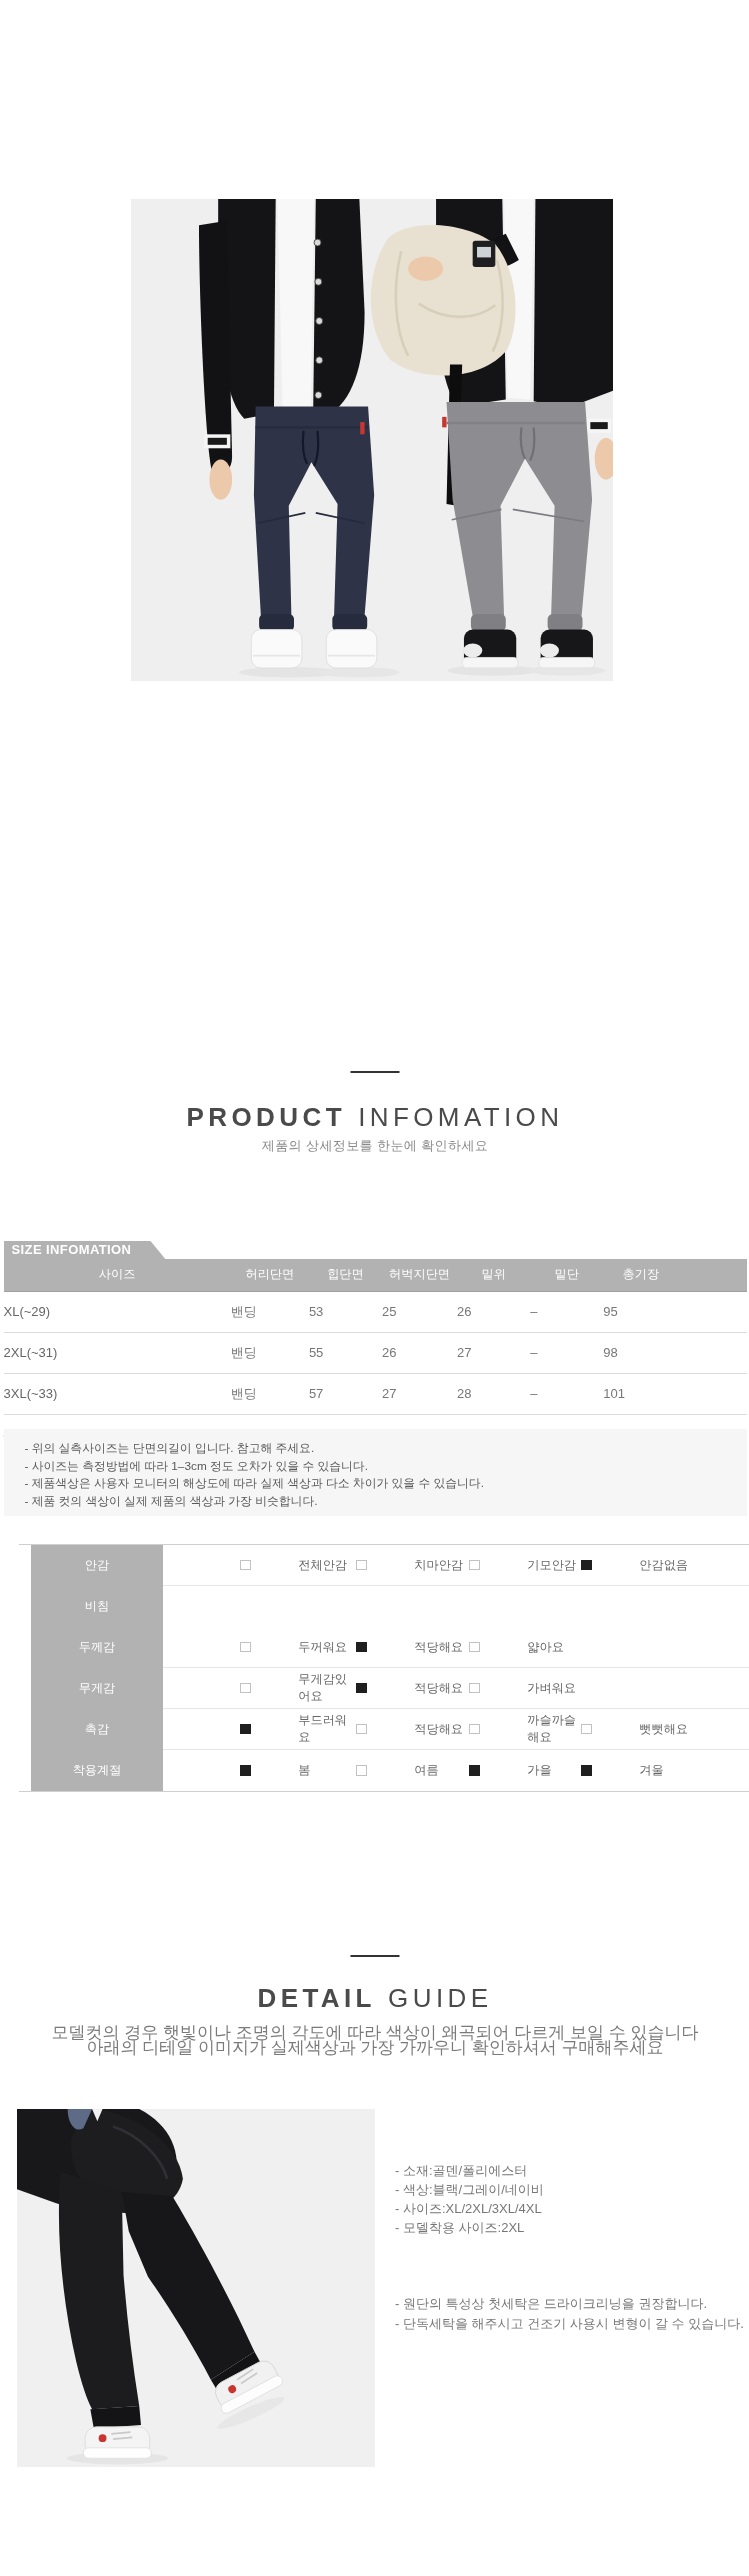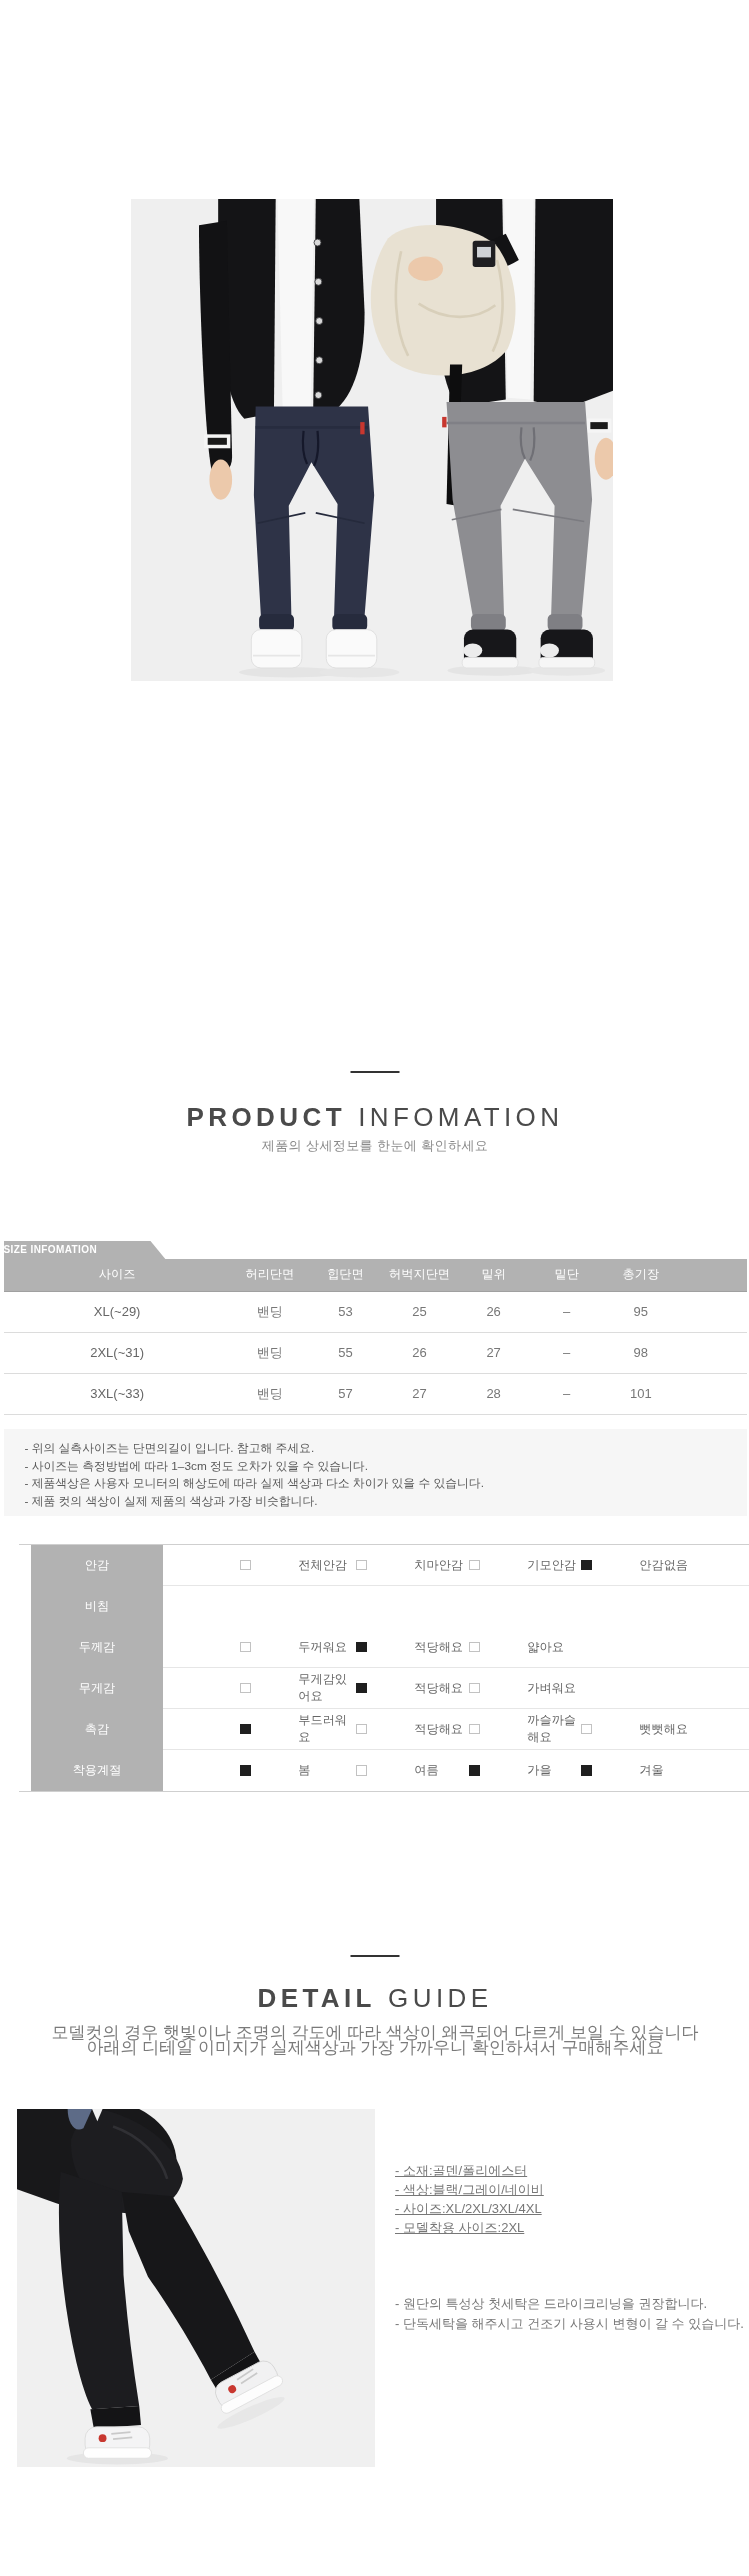--- a/index.html
+++ b/index.html
@@ -21,26 +21,26 @@
   .dash{width:49px;height:1.7px;background:#333;left:50%;transform:translateX(-50%);}
   .sec-title{width:100%;text-align:center;font-size:26px;letter-spacing:4.4px;color:var(--text-dark);white-space:nowrap;}
   .sec-title .strong{font-weight:600;}
   .sec-title .light{font-weight:300;margin-left:12.2px;}
   .sec-sub{width:100%;text-align:center;font-size:13px;color:var(--text-light);letter-spacing:0.4px;}
   .sec-sub2{width:100%;text-align:center;font-size:17px;line-height:15.3px;color:#7a7a7a;}
 
   
   .ribbon{left:3.5px;top:1223px;width:162px;height:18.3px;background:var(--table-gray);
           clip-path:polygon(0 0,147px 0,100% 100%,0 100%);
-          color:#fff;font-size:10px;font-weight:bold;letter-spacing:0.4px;line-height:18.3px;padding-left:0;}
+          color:#fff;font-size:13px;font-weight:bold;letter-spacing:0.4px;line-height:18.3px;padding-left:8px;}
 
   
   .size-table{left:3.5px;top:1241px;width:743px;border-collapse:collapse;table-layout:fixed;}
   .size-table th{background:var(--table-gray);color:#fff;font-size:12.2px;font-weight:normal;height:32px;border-bottom:0.9px solid #a0a0a0;}
-  .size-table td{height:41px;text-align:center;font-size:13px;color:#777;border-bottom:0.9px solid var(--row-line);background:#fff;}
+  .size-table td{height:41px;font-size:13px;color:#777;border-bottom:0.9px solid var(--row-line);background:#fff;}
   .size-table td.size-col{color:#666;}
 
   
   .notes{left:3.5px;top:1411px;width:743px;height:87px;background:var(--notes-bg);padding:11.3px 0 0 21px;}
   .notes div{font-size:11.8px;line-height:17.4px;color:#595959;}
 
   
   .attr-table{left:19px;top:1526px;width:743px;border-top:0.9px solid #cfcfcf;border-bottom:0.9px solid #cfcfcf;padding-left:12px;}
   .attr-row{display:flex;height:41px;}
   .attr-label{width:132px;background:var(--table-gray);color:#fff;font-size:12.2px;
@@ -48,21 +48,21 @@
   .attr-row:not(:last-child) .attr-label{box-shadow:0 1.7px 0 0 #fff;}
   .attr-content{flex:1;display:flex;align-items:center;padding-left:77px;}
   .attr-row:not(:last-child) .attr-content{border-bottom:0.9px solid #e6e6e6;}
   .opt{display:flex;align-items:center;font-size:12.2px;color:#666;gap:40px;}
   .opt.w1{width:116px;} .opt.w2{width:113px;} .opt.w3{width:112px;}
   .checkbox{width:10.5px;height:10.5px;border:0.9px solid var(--check-border);background:#fff;margin-right:7.8px;flex:0 0 auto;}
   .checkbox[data-checked="true"]{background:var(--check-filled);border-color:var(--check-filled);}
 
   
   .bullets{left:395px;color:#777;font-size:13px;white-space:nowrap;}
-  .bullets.specs{top:2143px;line-height:19px;text-decoration:underline;}
+  .bullets.specs{top:2143px;line-height:19px;}
   .bullets.care{top:2276px;line-height:20px;}
 </style>
 </head>
 <body>
 
 <div class="page">
 
   <div class="abs photo" style="left:131px;top:181px;width:482px;height:482px;">
     <svg width="482" height="482" viewBox="0 0 553 553">
       <rect x="0" y="0" width="553" height="553" style="fill:var(--photo-bg,#efefef)"></rect>

